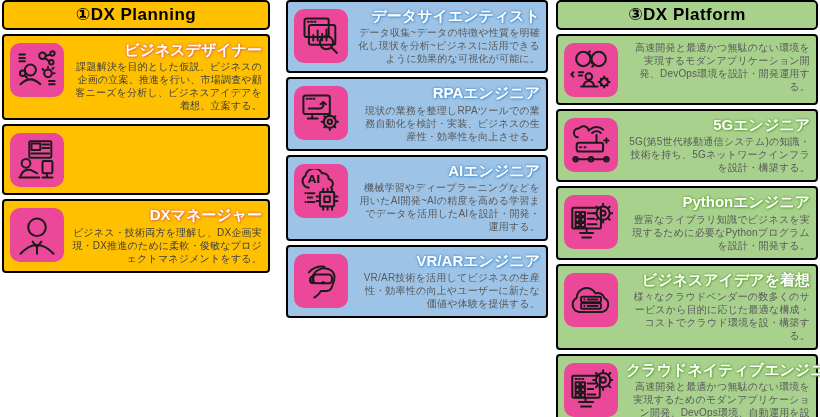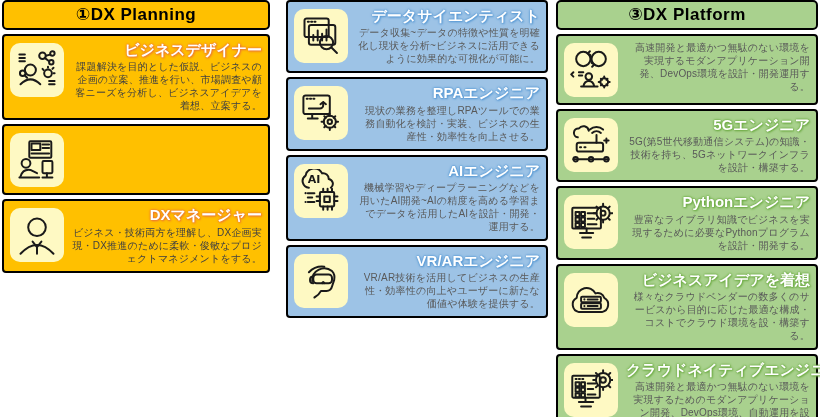--- a/index.html
+++ b/index.html
@@ -31,21 +31,21 @@
     border-radius:4px;
     display:flex;
     align-items:flex-start;
     gap:8px;
     padding:5px 6px 6px 6px;
     box-sizing:border-box;
   }
   .icon-tile{
     flex:0 0 auto;
     width:54px;height:54px;
-    background:#fef9c3;
+    background:#ec4899;
     border-radius:10px;
     display:flex;align-items:center;justify-content:center;
     margin-top:2px;
   }
   .icon-tile svg{width:44px;height:44px;stroke:#1a1a1a;fill:none;stroke-width:1.8;stroke-linecap:round;stroke-linejoin:round;}
   .icon-tile svg .solid{fill:#1a1a1a;stroke:none;font-family:"DejaVu Sans",sans-serif;font-weight:bold;}
   .card-text{flex:1 1 auto;min-width:0;text-align:right;}
   .card-title{
     font-weight:bold;
     font-size:15px;

